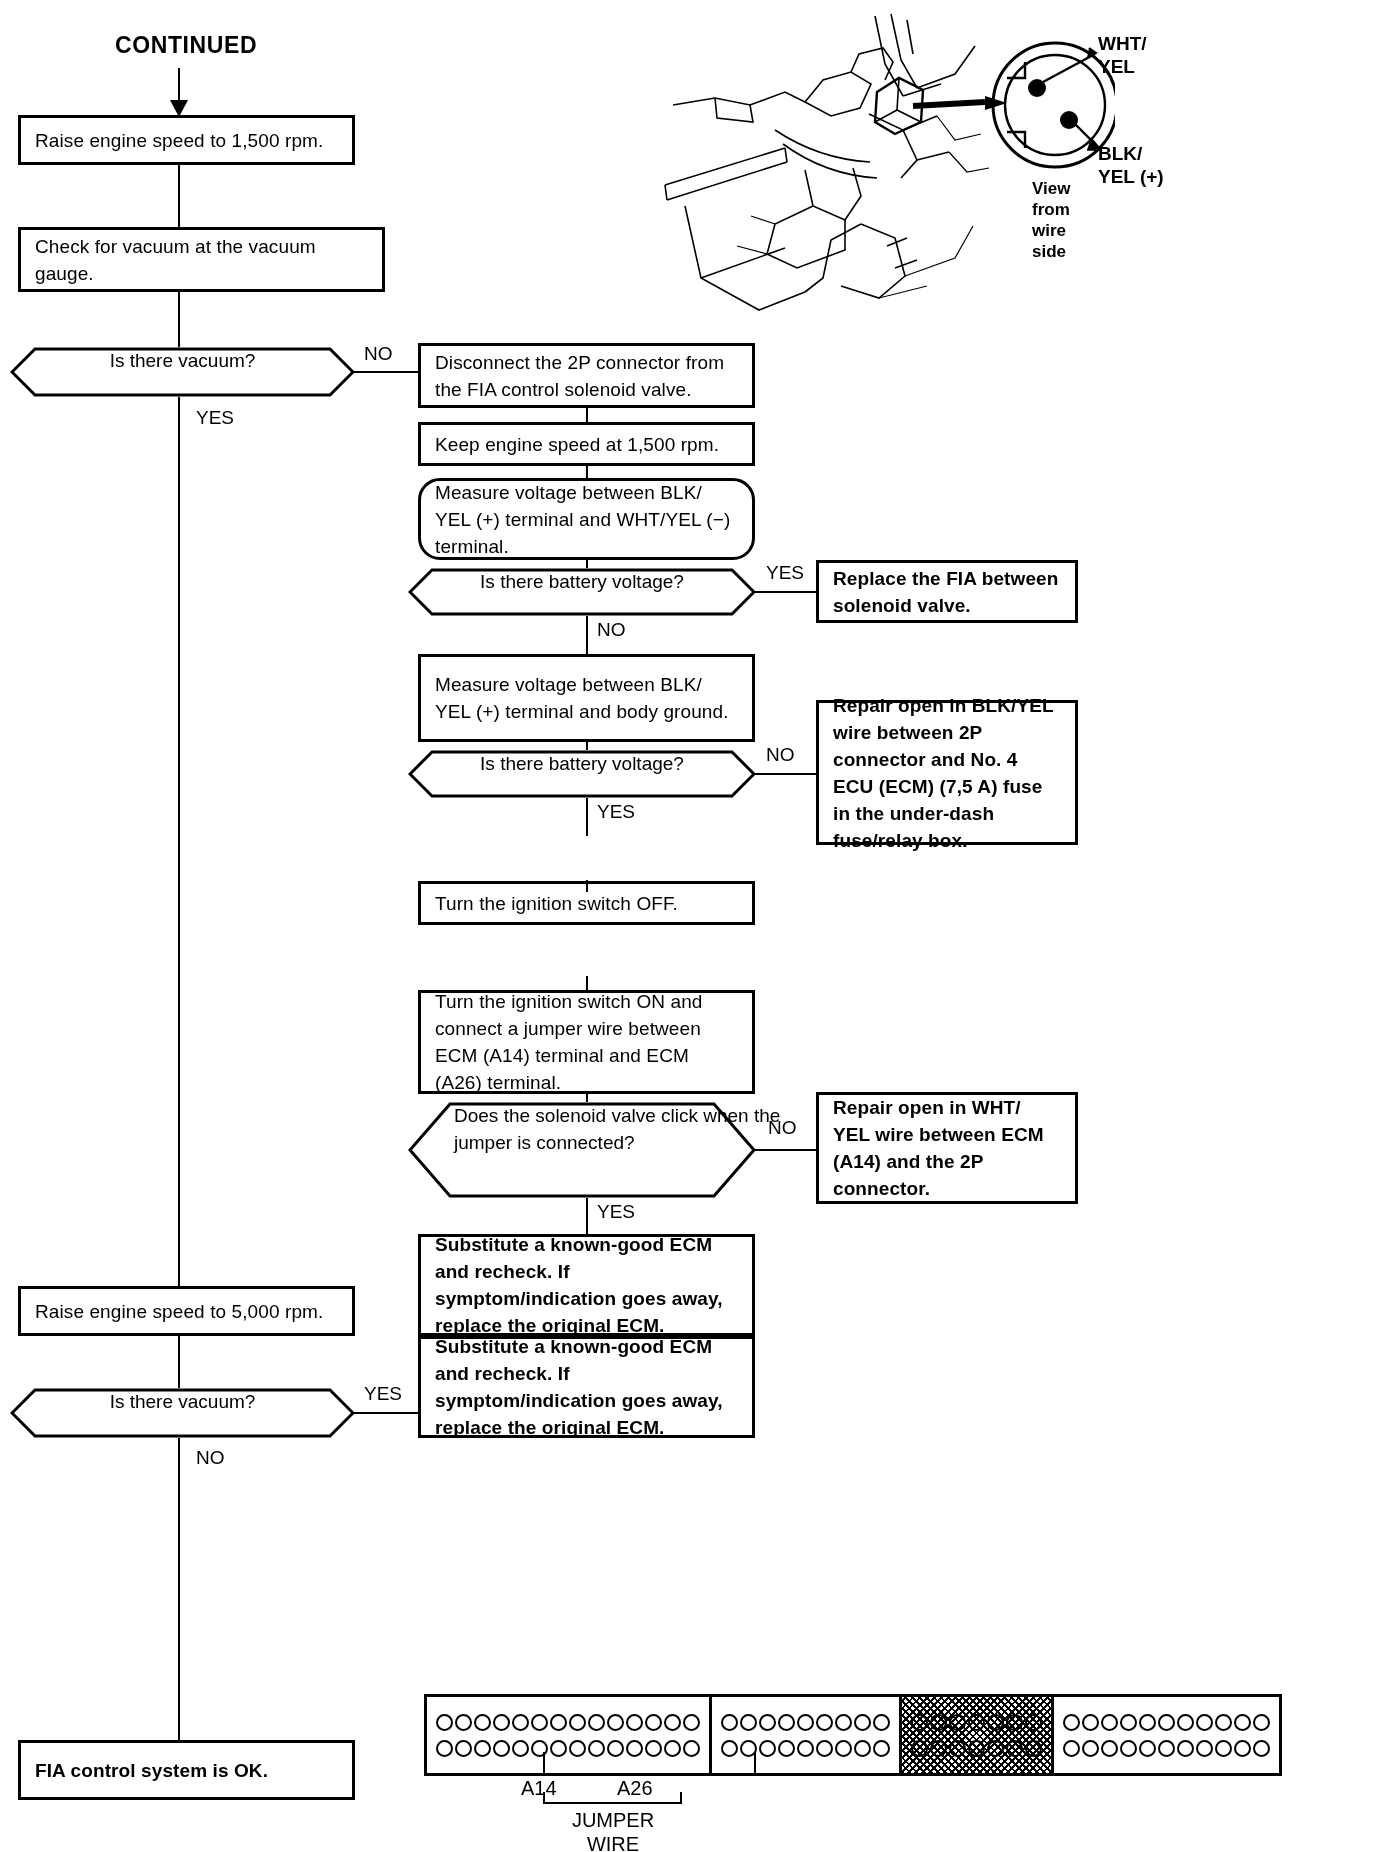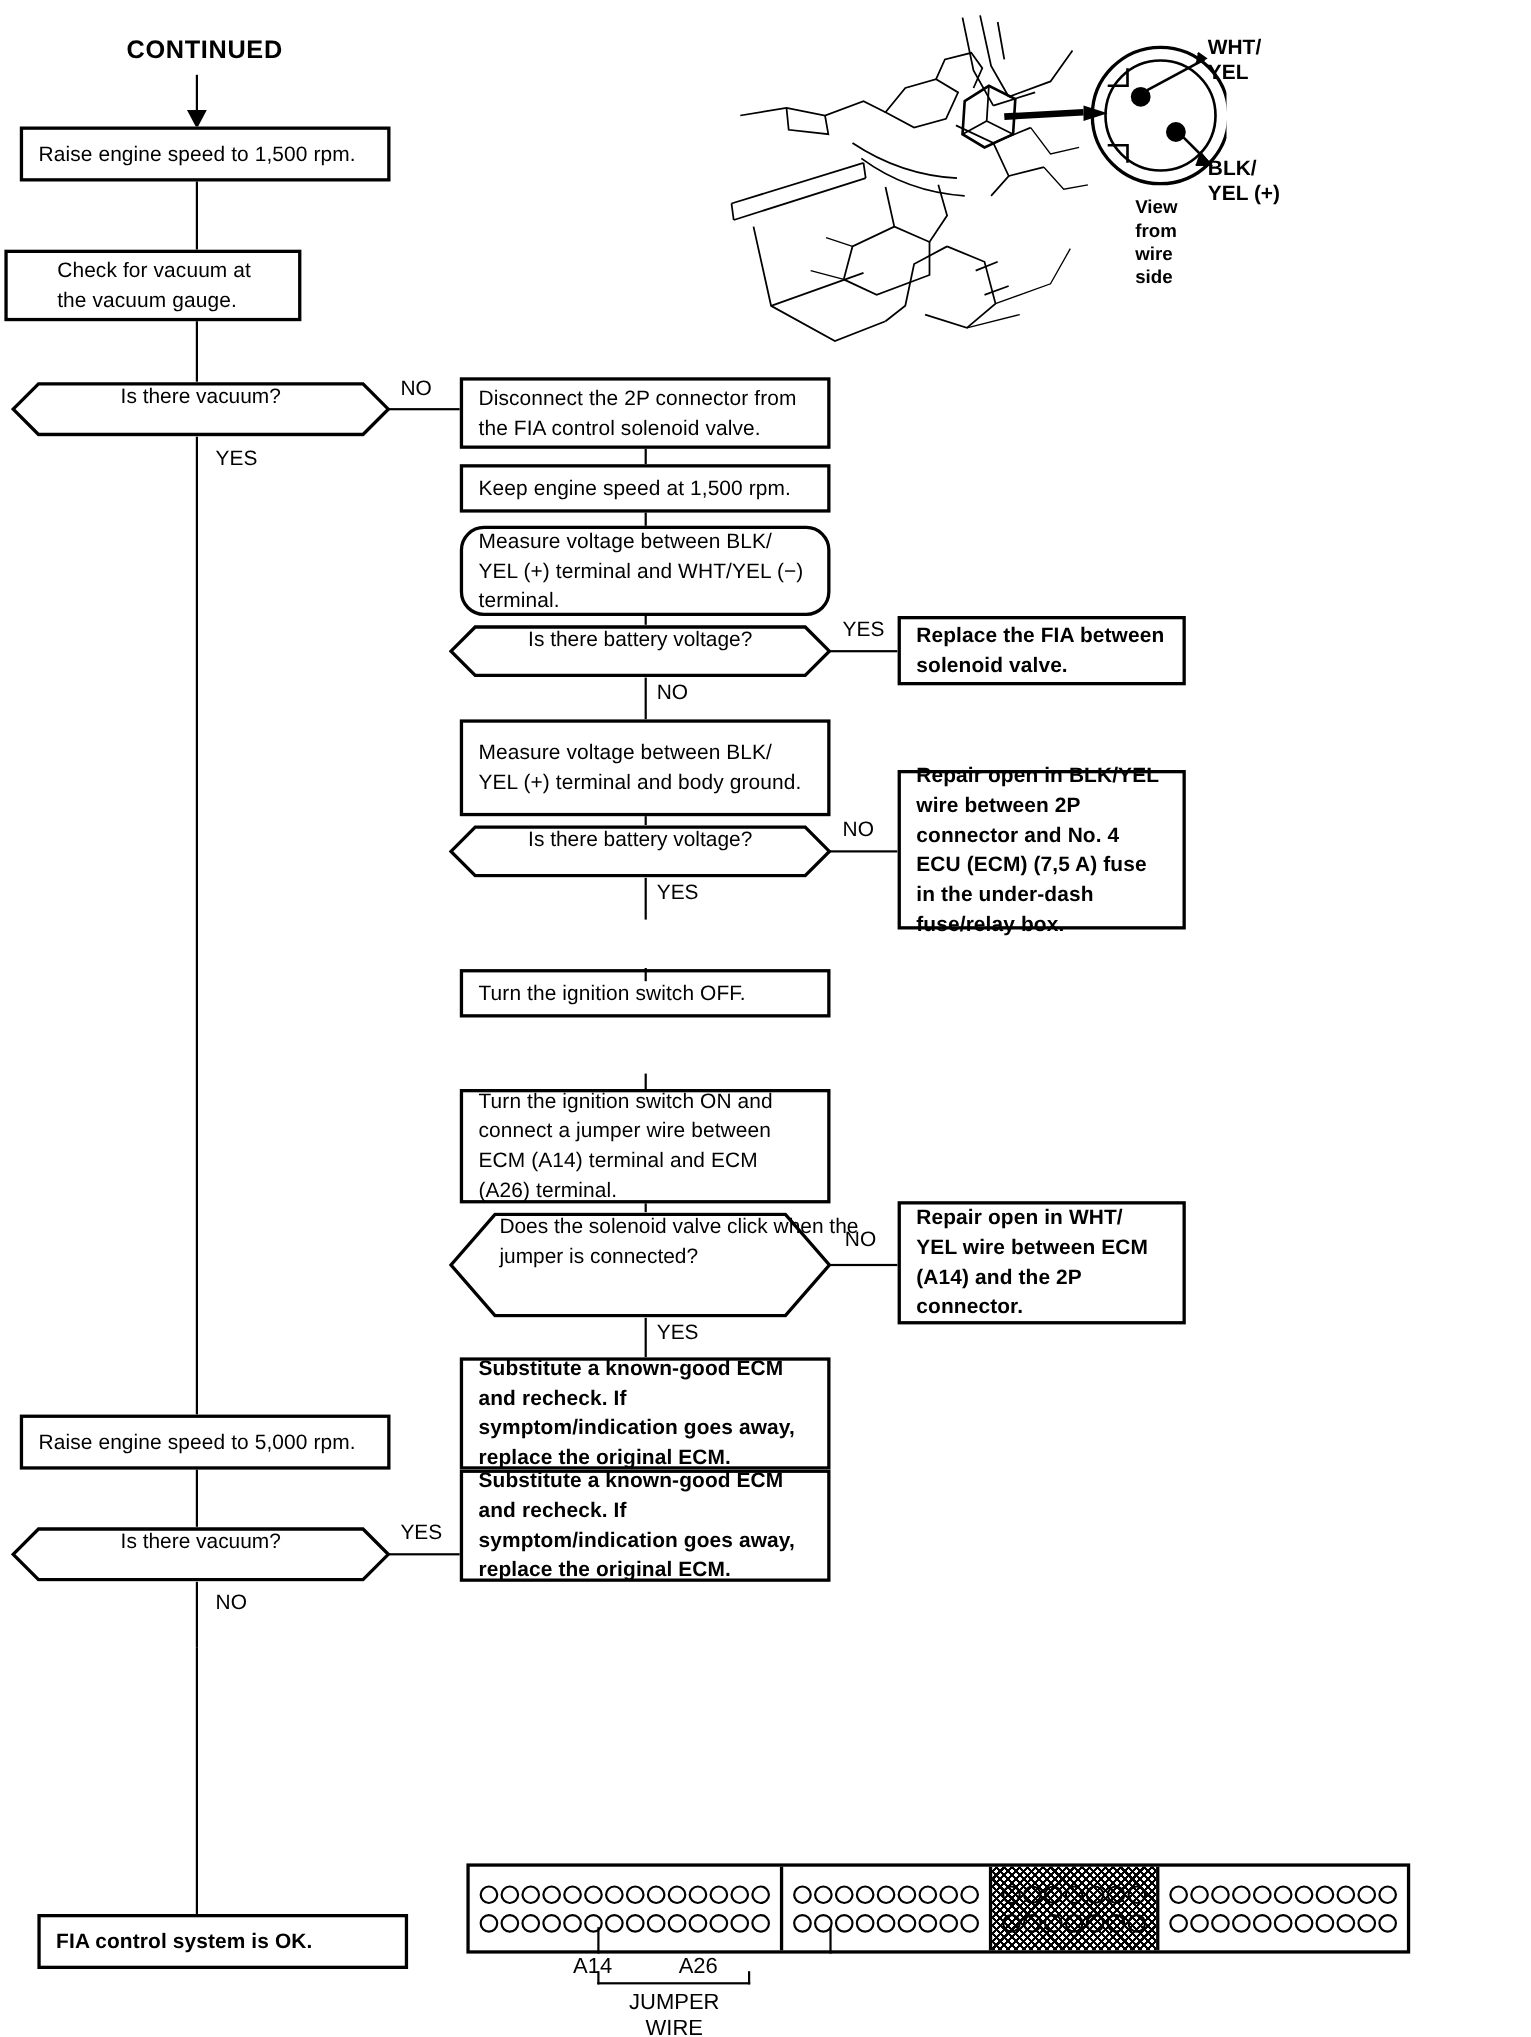--- a/index.html
+++ b/index.html
@@ -130,21 +130,21 @@
 from
 wire
 side</div>
 
   <div class="box" style="left:18px;top:115px;width:337px;height:50px;">
     <span class="txt">Raise engine speed to 1,500 rpm.</span>
   </div>
 
   <div class="vline" style="left:178px;top:165px;height:62px;"></div>
 
-  <div class="box" style="left:4px;top:227px;width:270px;height:65px;padding-left:31px;">
+  <div class="box" style="left:18px;top:227px;width:367px;height:65px;">
     <span class="txt">Check for vacuum at the vacuum gauge.</span>
   </div>
 
   <div class="vline" style="left:178px;top:292px;height:55px;"></div>
 
   <div class="hex lefttext" style="left:10px;top:347px;width:345px;height:50px;">
     <svg width="345" height="50" viewBox="0 0 345 50">
       <polygon points="25,2 320,2 343,25 320,48 25,48 2,25" fill="#fff" stroke="#000" stroke-width="3"></polygon>
     </svg>
     <div class="htxt" style="justify-content:center;padding-left:0;">
@@ -173,21 +173,21 @@
     </div>
   </div>
 
   <div class="hline" style="left:353px;top:1412px;width:65px;"></div>
   <div class="lbl" style="left:364px;top:1384px;">YES</div>
 
   <div class="lbl" style="left:196px;top:1448px;">NO</div>
   <div class="vline" style="left:178px;top:1438px;height:60px;"></div>
   <div class="vline" style="left:178px;top:1498px;height:288px;"></div>
 
-  <div class="box bold" style="left:18px;top:1740px;width:337px;height:50px;margin-left:16px;">
+  <div class="box bold" style="left:18px;top:1740px;width:337px;height:60px;">
     <span class="txt">FIA control system is OK.</span>
   </div>
 
   <div class="box" style="left:418px;top:343px;width:337px;height:65px;">
     <span class="txt">Disconnect the 2P connector from the FIA control solenoid valve.</span>
   </div>
 
   <div class="vline" style="left:586px;top:408px;height:14px;"></div>
 
   <div class="box" style="left:418px;top:422px;width:337px;height:44px;">

